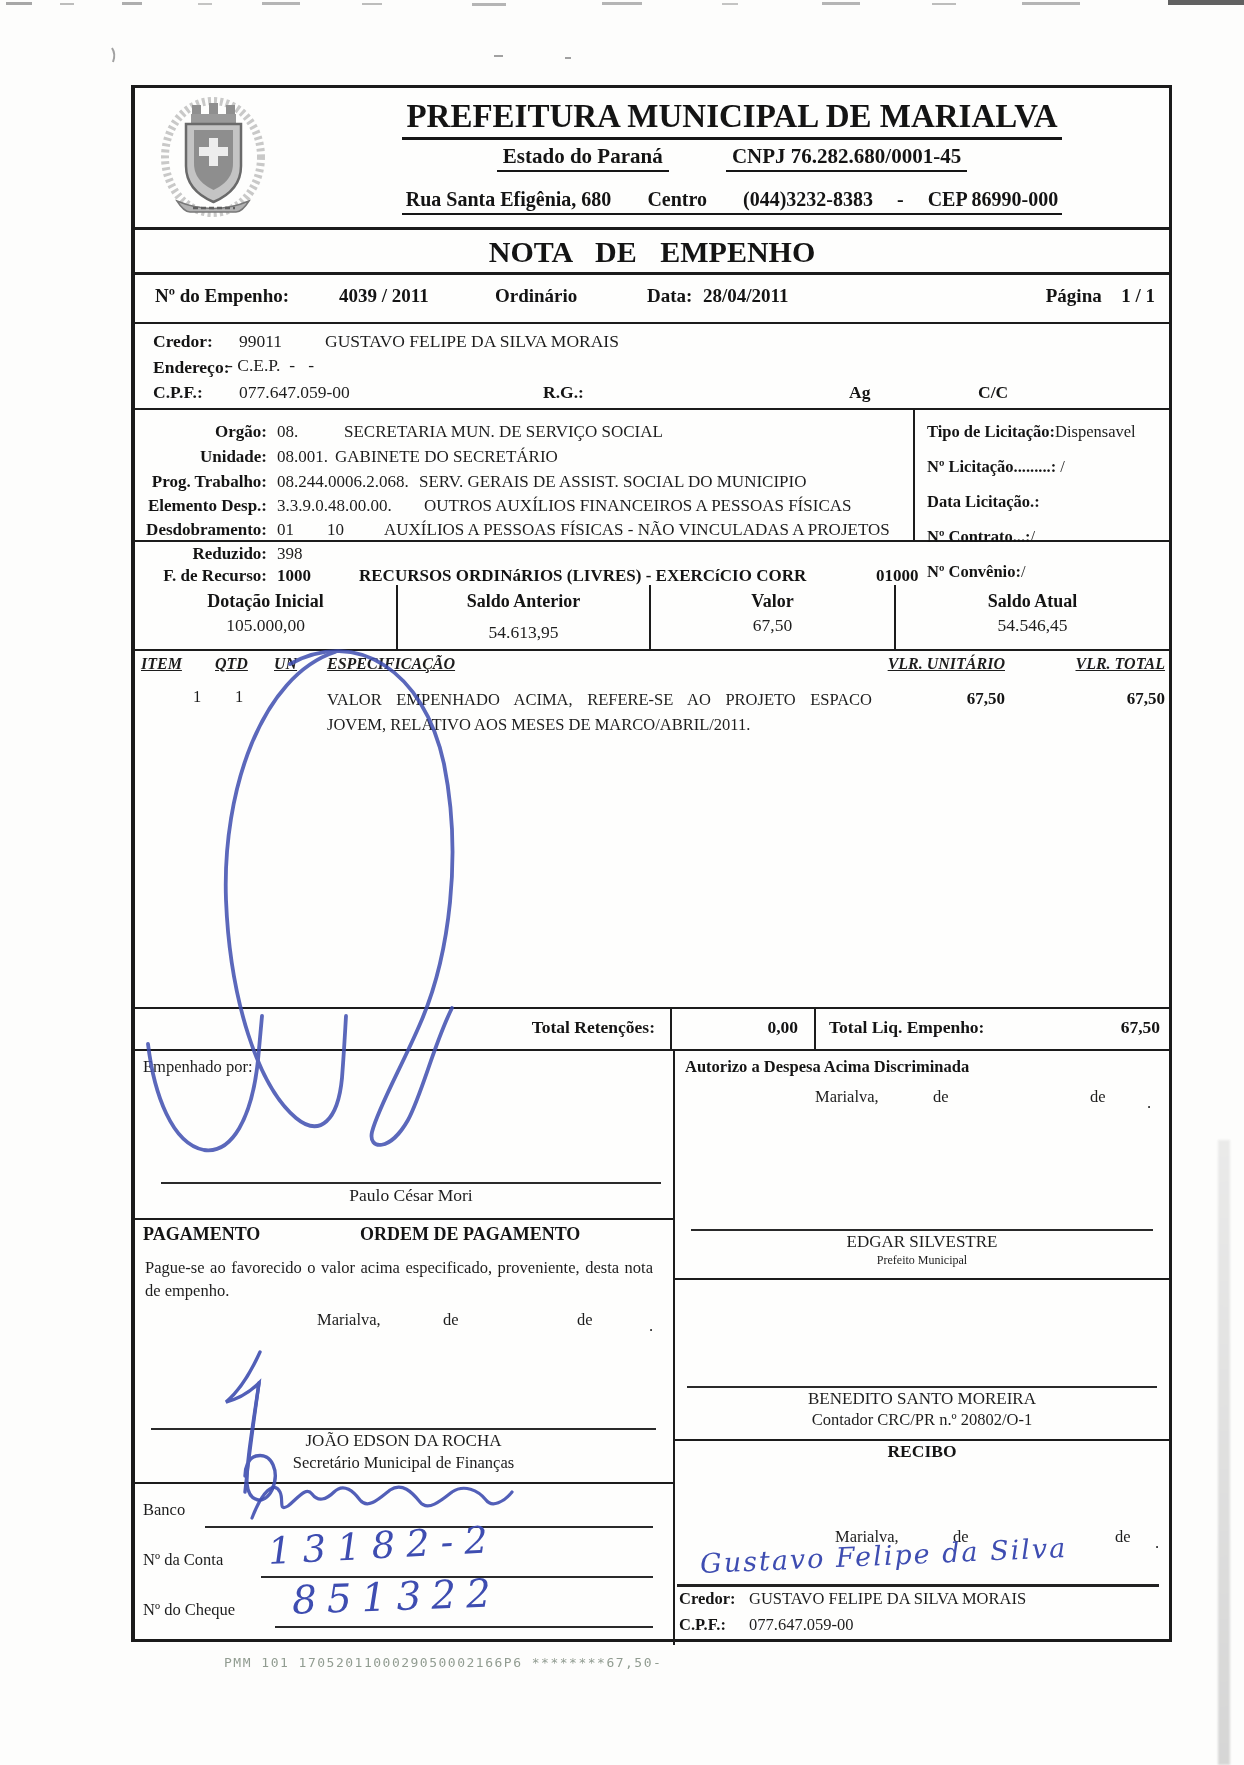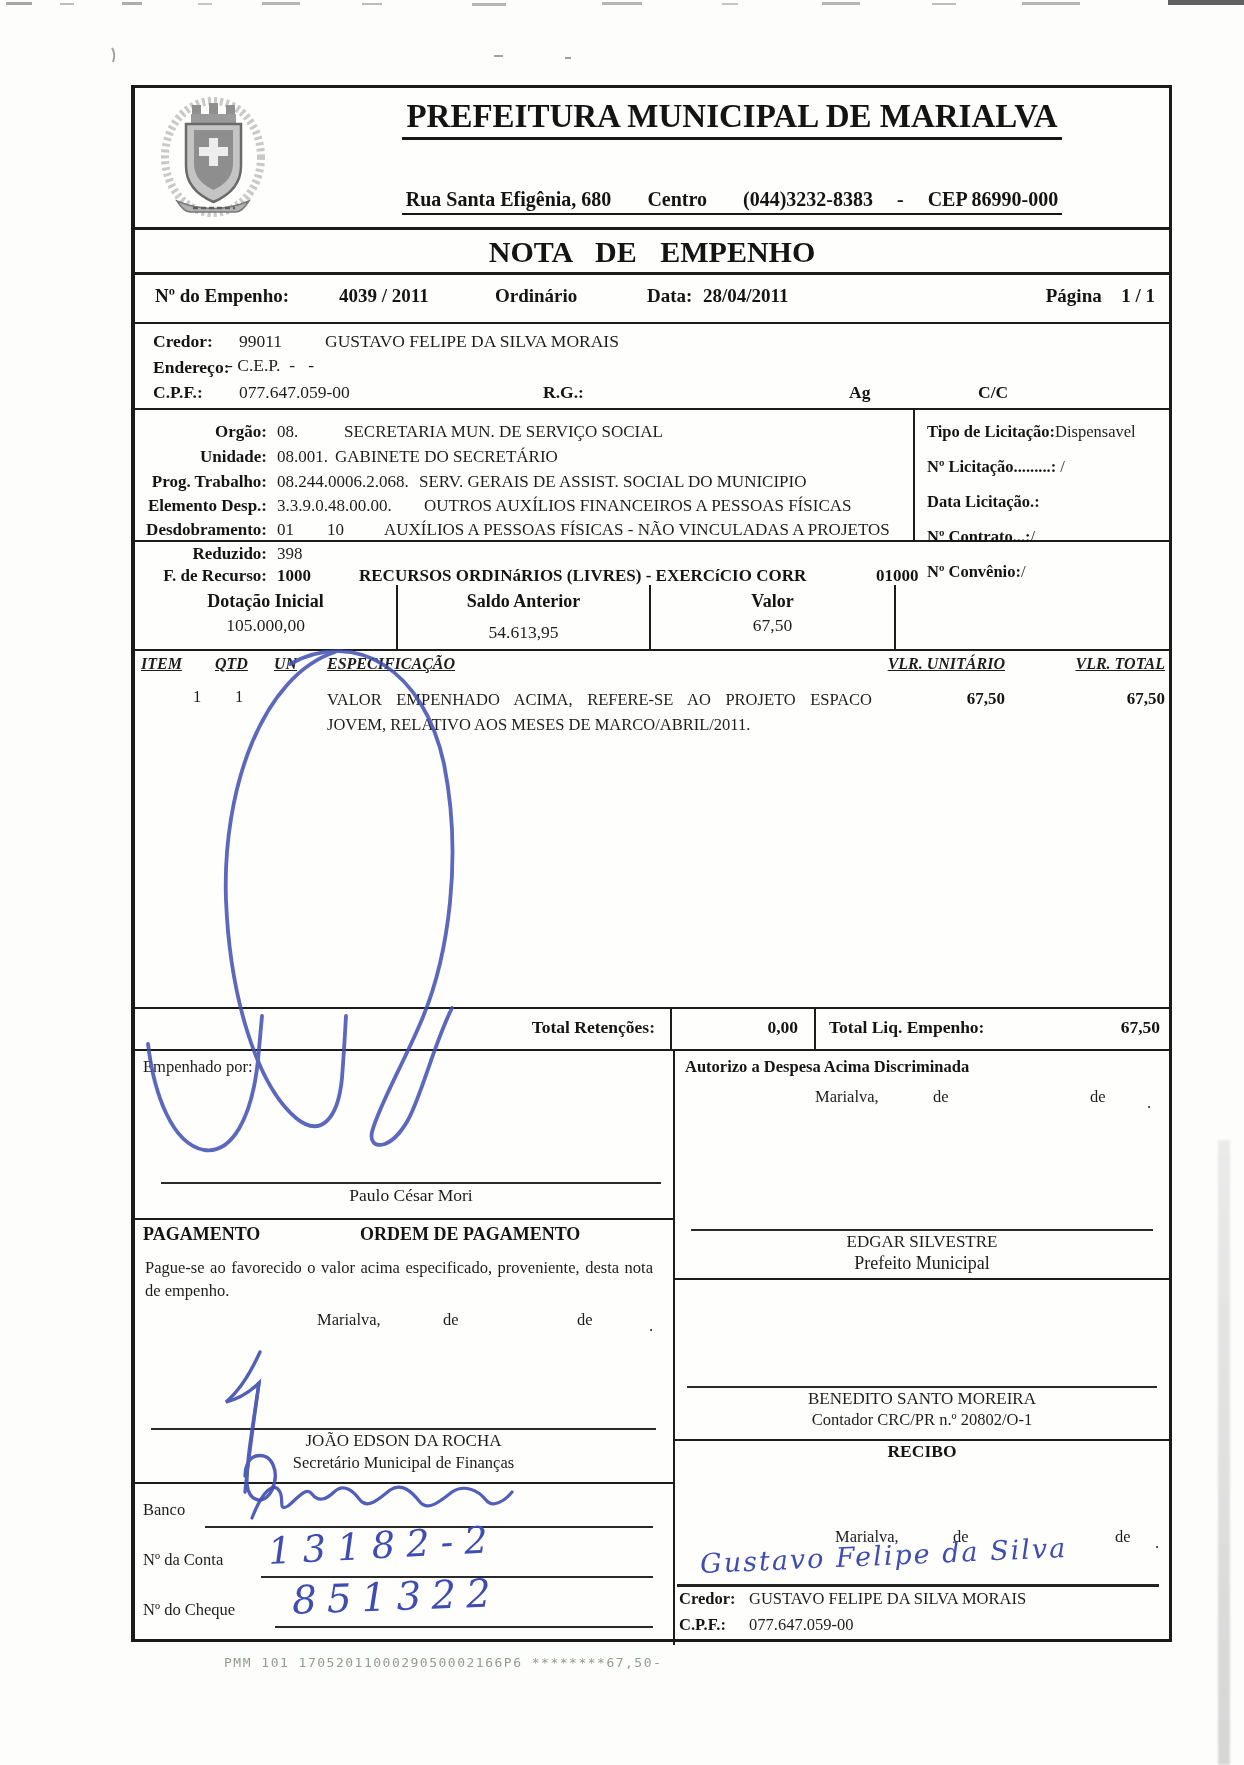--- a/index.html
+++ b/index.html
@@ -61,20 +61,24 @@
           <path d="M47 37 h39 v33 c0 15 -9.5 22 -19.5 27 c-10 -5 -19.5 -12 -19.5 -27 z" fill="#8e8e8e"></path>
           <rect x="62" y="45" width="9" height="28" fill="#ededed"></rect>
           <rect x="52" y="54" width="29" height="9" fill="#ededed"></rect>
           <path d="M30 108 q36 15 72 0 q-7 11 -13 11 h-46 q-6 0 -13 -11 z" fill="#b2b2b2" stroke="#787878" stroke-width="1.5"></path>
           <line x1="46" y1="115" x2="88" y2="115" stroke="#5f5f5f" stroke-width="2.5" stroke-dasharray="5,3"></line>
         </svg>
       </div>
       <div class="abs b ctr" style="left:170px;right:10px;top:10px;font-size:33px;">
         <span style="display:inline-block;border-bottom:3px solid #161616;padding:0 4px 2px;">PREFEITURA MUNICIPAL DE MARIALVA</span>
       </div>
+      <div class="abs b" style="left:170px;right:10px;top:56px;font-size:21px;text-align:center;border-collapse:collapse;">
+        <span style="display:inline-block;border-bottom:2.5px solid #161616;padding:0 6px 1px;margin-right:52px;">Estado do Paraná</span>
+        <span style="display:inline-block;border-bottom:2.5px solid #161616;padding:0 6px 1px;">CNPJ 76.282.680/0001-45</span>
+      </div>
       <div class="abs b" style="left:170px;right:10px;top:100px;font-size:20px;text-align:center;">
         <span style="display:inline-block;border-bottom:2.5px solid #161616;padding:0 4px 2px;">
           <span>Rua Santa Efigênia, 680</span>
           <span style="display:inline-block;width:26px;"></span>
           <span>Centro</span>
           <span style="display:inline-block;width:26px;"></span>
           <span>(044)3232-8383</span>
           <span style="display:inline-block;width:14px;"></span>
           <span>-</span>
           <span style="display:inline-block;width:14px;"></span>
@@ -177,20 +181,24 @@
         <div class="ctr" style="font-size:17.5px;margin-top:3px;">105.000,00</div>
       </div>
       <div style="width:253px;border-right:2px solid #1c1c1c;box-sizing:border-box;">
         <div class="b ctr" style="font-size:18px;margin-top:6px;">Saldo Anterior</div>
         <div class="ctr" style="font-size:17.5px;margin-top:10px;">54.613,95</div>
       </div>
       <div style="width:245px;border-right:2px solid #1c1c1c;box-sizing:border-box;">
         <div class="b ctr" style="font-size:18px;margin-top:6px;">Valor</div>
         <div class="ctr" style="font-size:17.5px;margin-top:3px;">67,50</div>
       </div>
+      <div style="flex:1;">
+        <div class="b ctr" style="font-size:18px;margin-top:6px;">Saldo Atual</div>
+        <div class="ctr" style="font-size:17.5px;margin-top:3px;">54.546,45</div>
+      </div>
     </div>
 
     <div class="sec" style="top:563px;height:358px;font-size:16px;">
       <span class="abs ital-h" style="left:6px;top:4px;">ITEM</span>
       <span class="abs ital-h" style="left:80px;top:4px;">QTD</span>
       <span class="abs ital-h" style="left:139px;top:4px;">UN</span>
       <span class="abs ital-h" style="left:192px;top:4px;">ESPECIFICAÇÃO</span>
       <span class="abs ital-h" style="left:745px;top:4px;width:125px;text-align:right;">VLR. UNITÁRIO</span>
       <span class="abs ital-h" style="left:915px;top:4px;width:115px;text-align:right;">VLR. TOTAL</span>
 
@@ -247,21 +255,21 @@
 
       <div class="abs" style="left:538px;top:0;bottom:0;right:0;border-left:2px solid #1c1c1c;">
         <div class="abs" style="left:0;right:0;top:0;height:227px;border-bottom:2px solid #1c1c1c;">
           <span class="abs b" style="left:10px;top:6px;">Autorizo a Despesa Acima Discriminada</span>
           <span class="abs" style="left:140px;top:36px;">Marialva,</span>
           <span class="abs" style="left:258px;top:36px;">de</span>
           <span class="abs" style="left:415px;top:36px;">de</span>
           <span class="abs" style="left:472px;top:42px;">.</span>
           <div class="abs sigline" style="left:16px;width:462px;top:178px;"></div>
           <div class="abs ctr" style="left:16px;width:462px;top:181px;font-size:17px;">EDGAR SILVESTRE</div>
-          <div class="abs ctr" style="left:16px;width:462px;top:202px;font-size:18px;">Prefeito Municipal</div>
+          <div class="abs ctr" style="left:16px;width:462px;top:202px;font-size:12px;">Prefeito Municipal</div>
         </div>
         <div class="abs" style="left:0;right:0;top:227px;height:161px;border-bottom:2px solid #1c1c1c;">
           <div class="abs sigline" style="left:12px;width:470px;top:108px;"></div>
           <div class="abs ctr" style="left:12px;width:470px;top:111px;font-size:17px;">BENEDITO SANTO MOREIRA</div>
           <div class="abs ctr" style="left:12px;width:470px;top:132px;font-size:16.5px;">Contador CRC/PR n.º 20802/O-1</div>
         </div>
         <div class="abs" style="left:0;right:0;top:388px;height:206px;">
           <div class="abs b ctr" style="left:0;right:0;top:2px;font-size:17.5px;">RECIBO</div>
           <span class="abs" style="left:160px;top:88px;">Marialva,</span>
           <span class="abs" style="left:278px;top:88px;">de</span>

